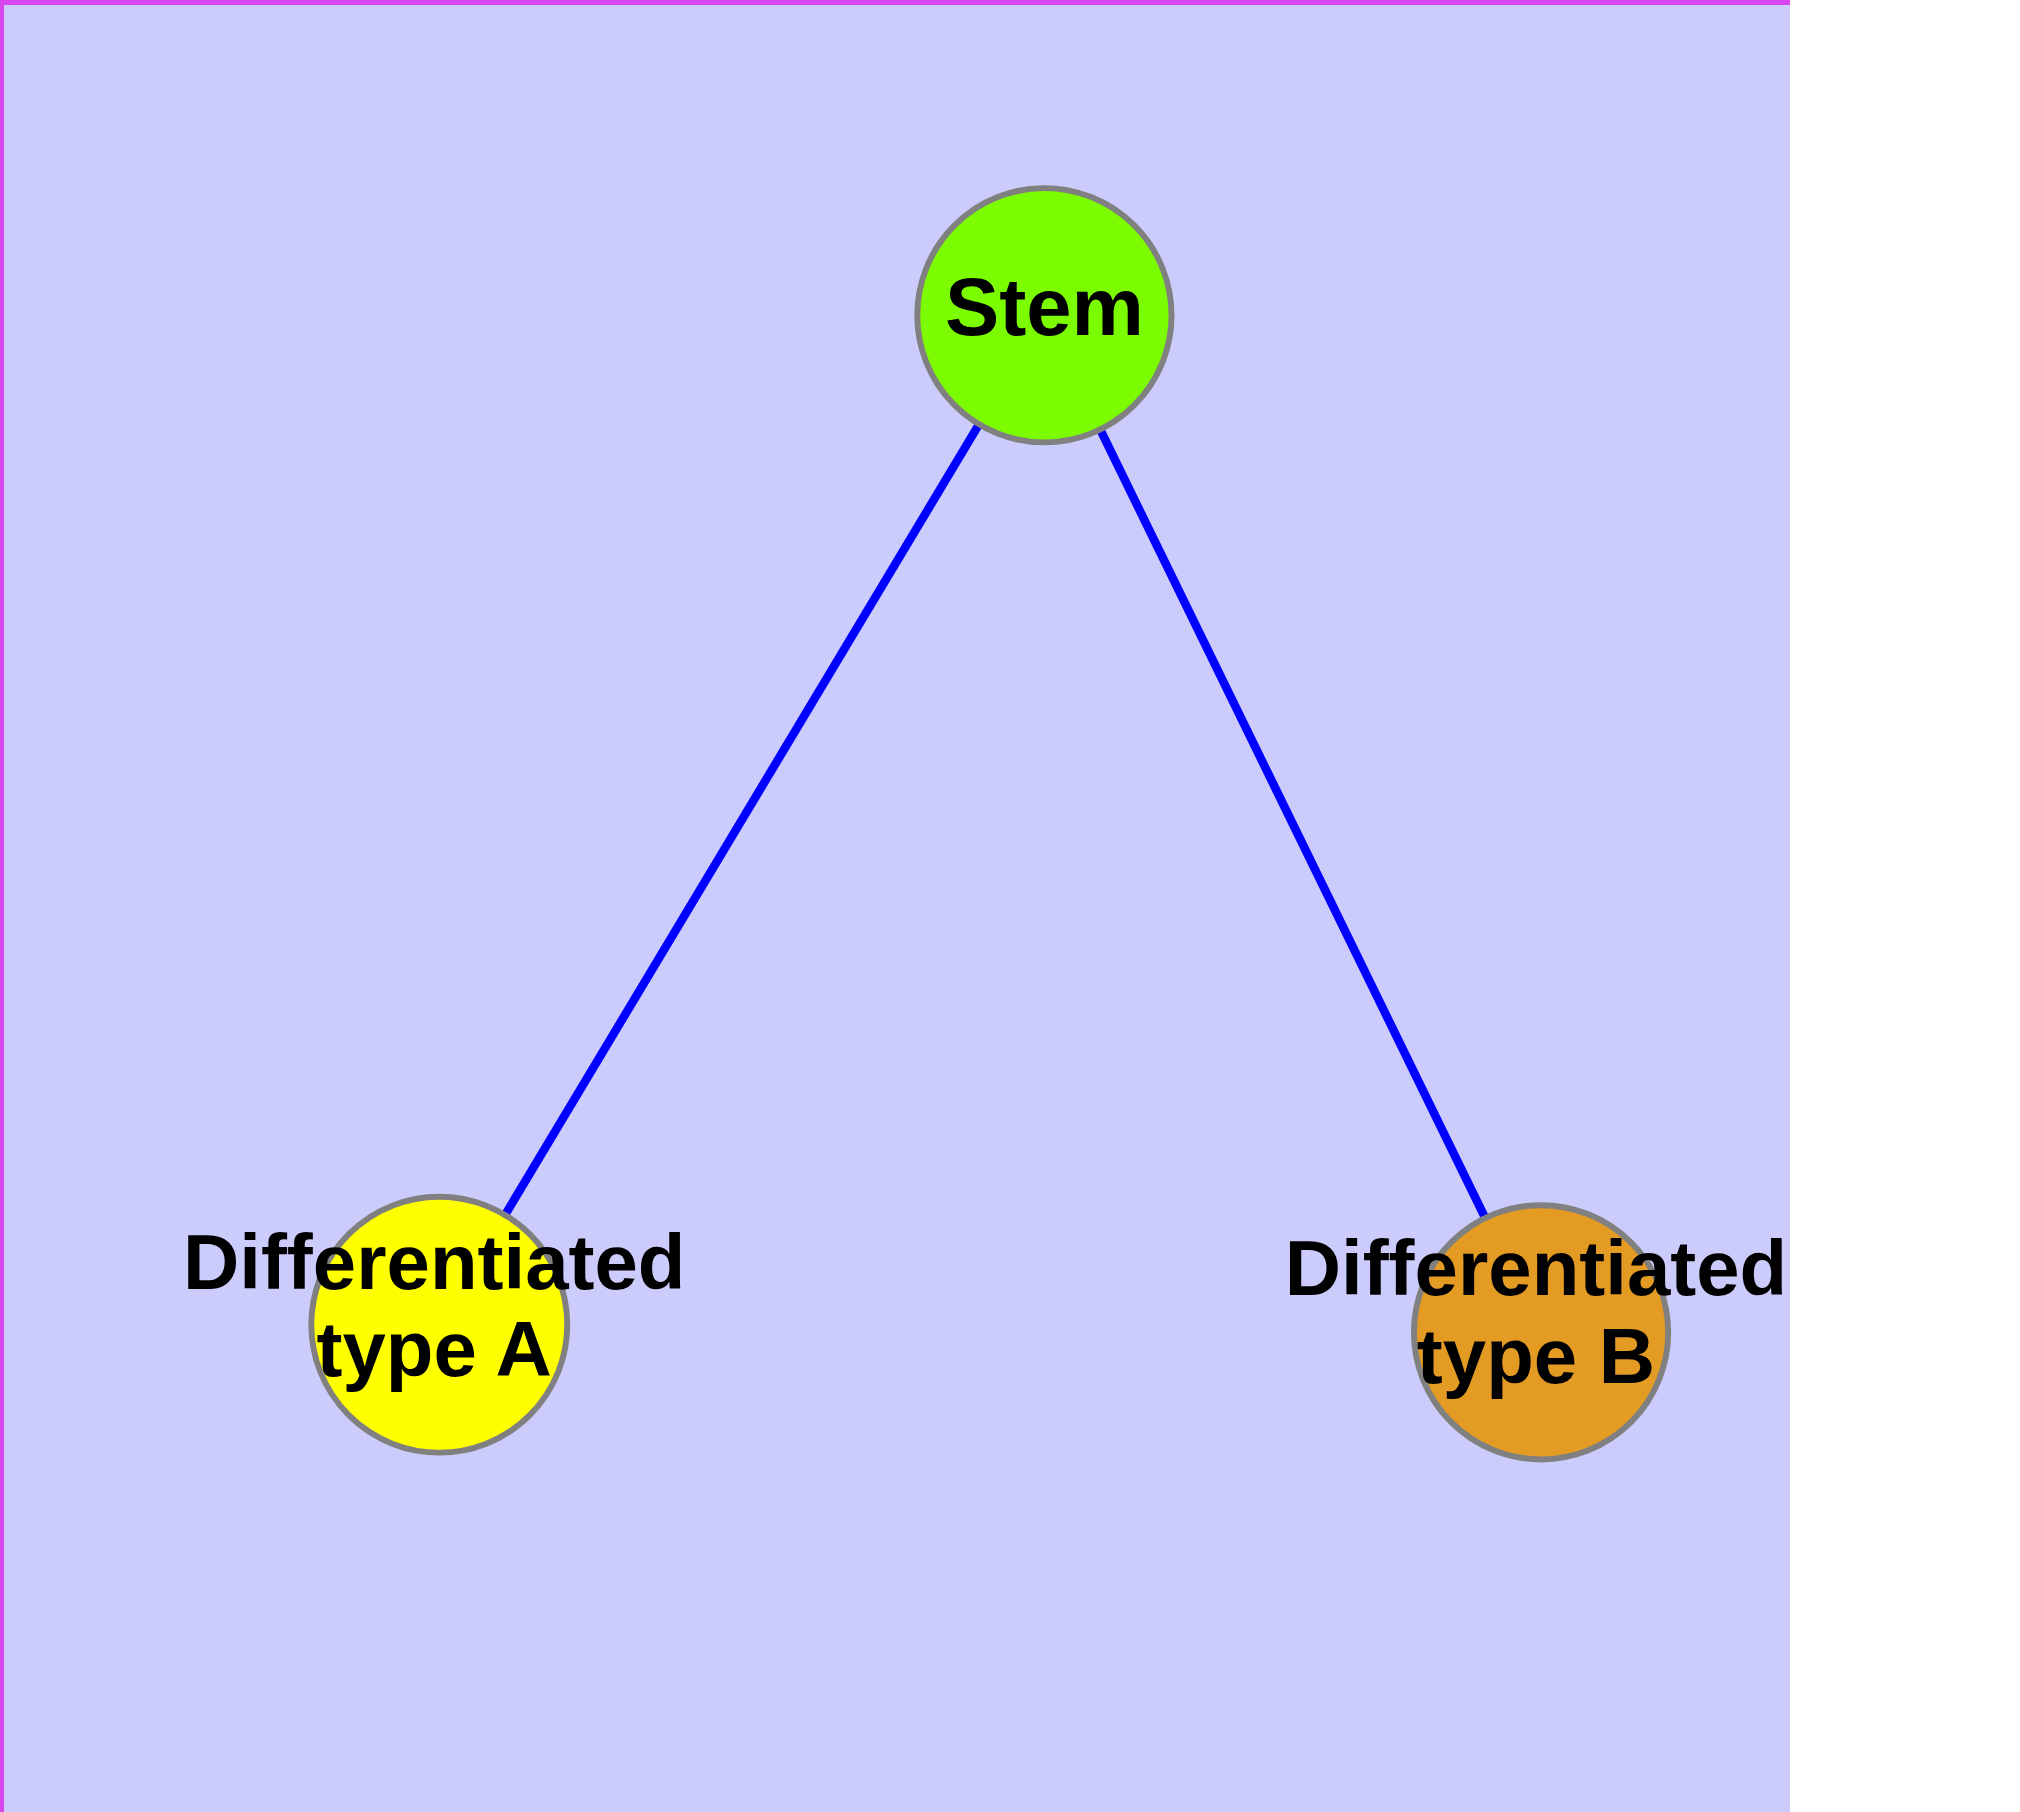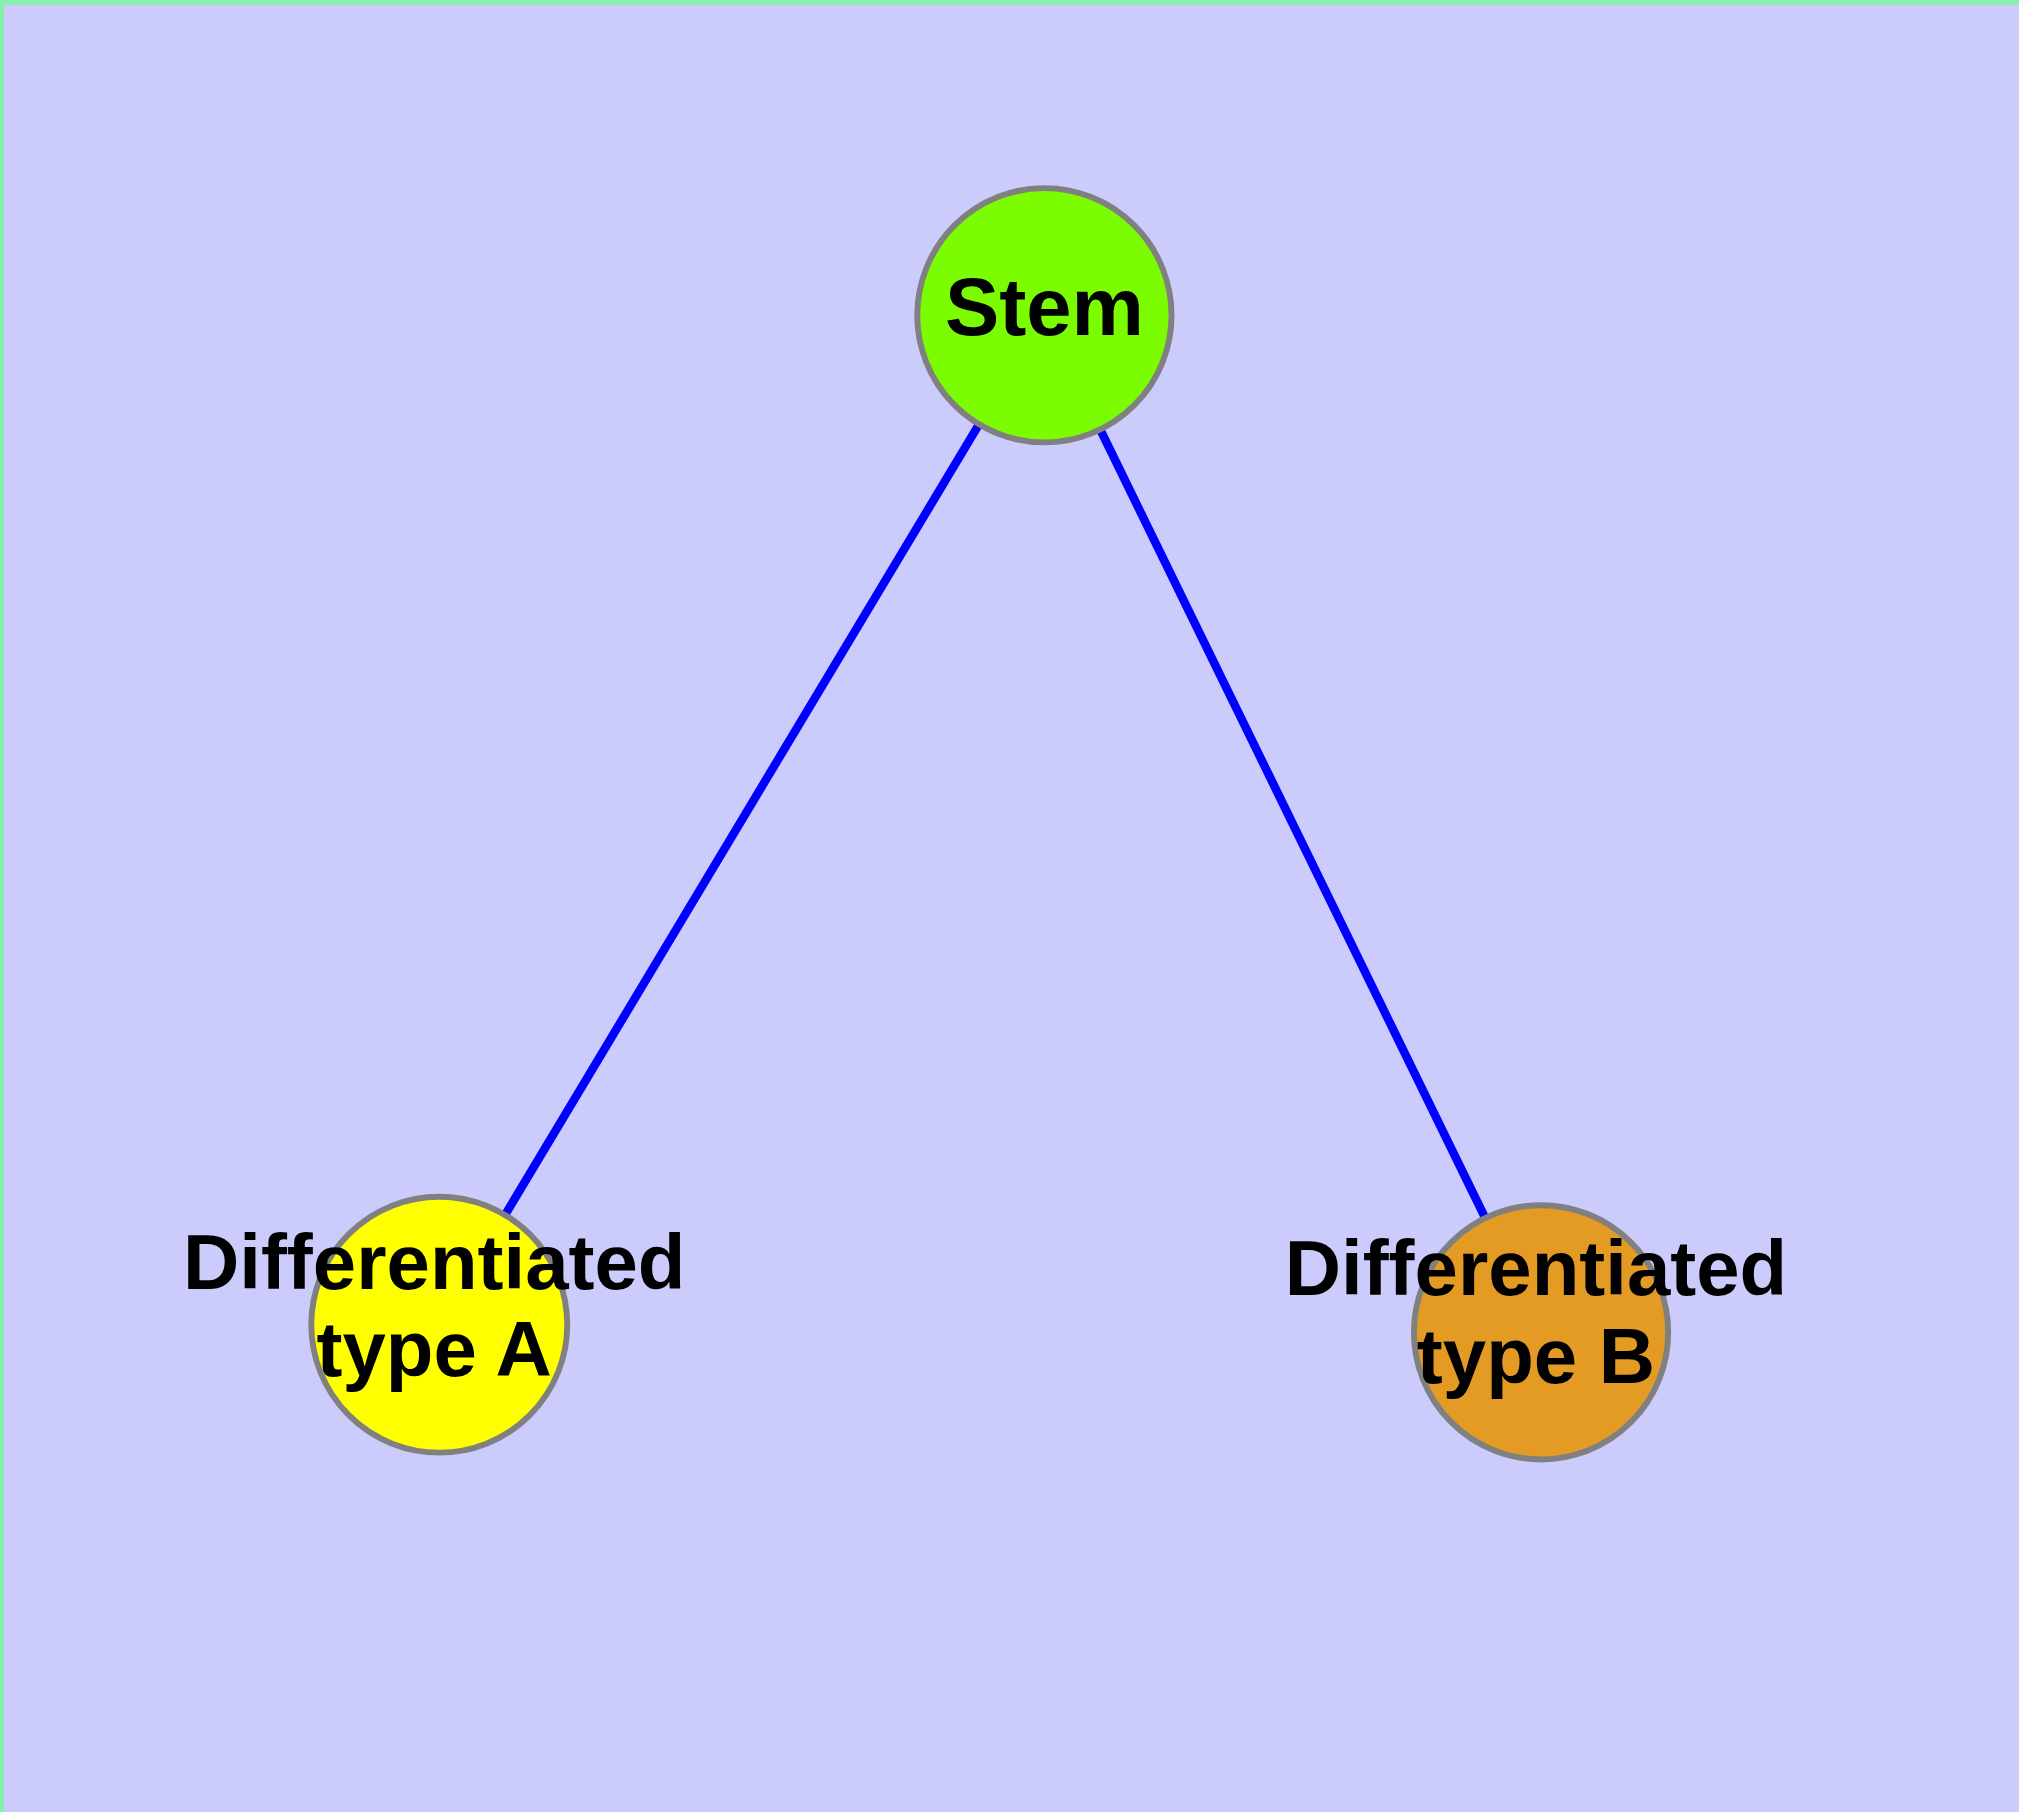--- a/index.html
+++ b/index.html
@@ -3,23 +3,23 @@
 <meta charset="utf-8">
 <title>Cell Differentiation Graph</title>
 <style>
   html, body {
     margin: 0;
     padding: 0;
     background: #ffffff;
   }
   #canvas-wrap {
     position: relative;
-    width: 2019px;
+    width: 1790px;
     height: 1812px;
-    background: #86efac;
+    background: #d946ef;
     overflow: hidden;
     font-family: "Liberation Sans", "DejaVu Sans", sans-serif;
   }
   #graph-bg {
     position: absolute;
     left: 4.2px;
     top: 5.1px;
     width: 2016px;
     height: 1807px;
     background: #ccccfc;

